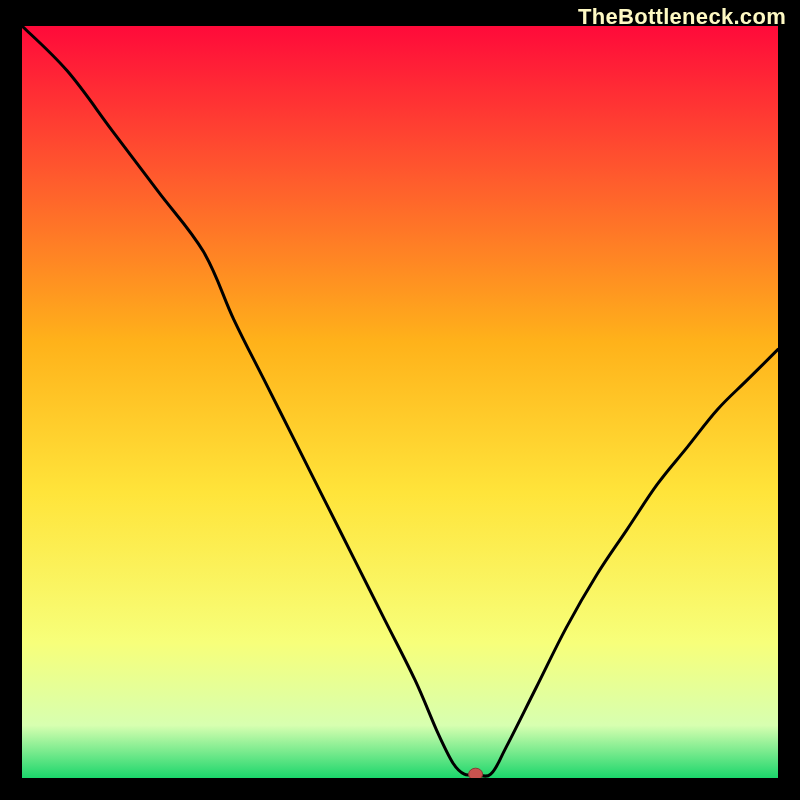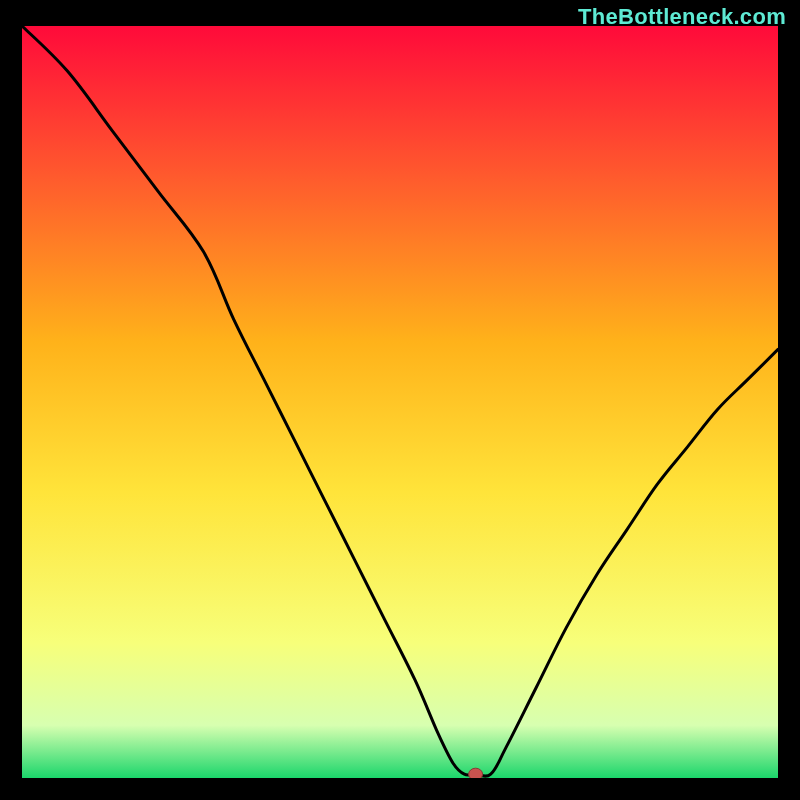--- a/index.html
+++ b/index.html
@@ -16,21 +16,21 @@
     left: 0;
     top: 0;
     width: 800px;
     height: 800px;
     background: #000;
   }
   .watermark {
     position: absolute;
     top: 4px;
     right: 14px;
-    color: #5eead4;
+    color: #fef9c3;
     font-size: 22px;
     font-weight: 600;
     letter-spacing: 0.3px;
     user-select: none;
   }
   .plot {
     position: absolute;
     left: 22px;
     top: 26px;
     width: 756px;

